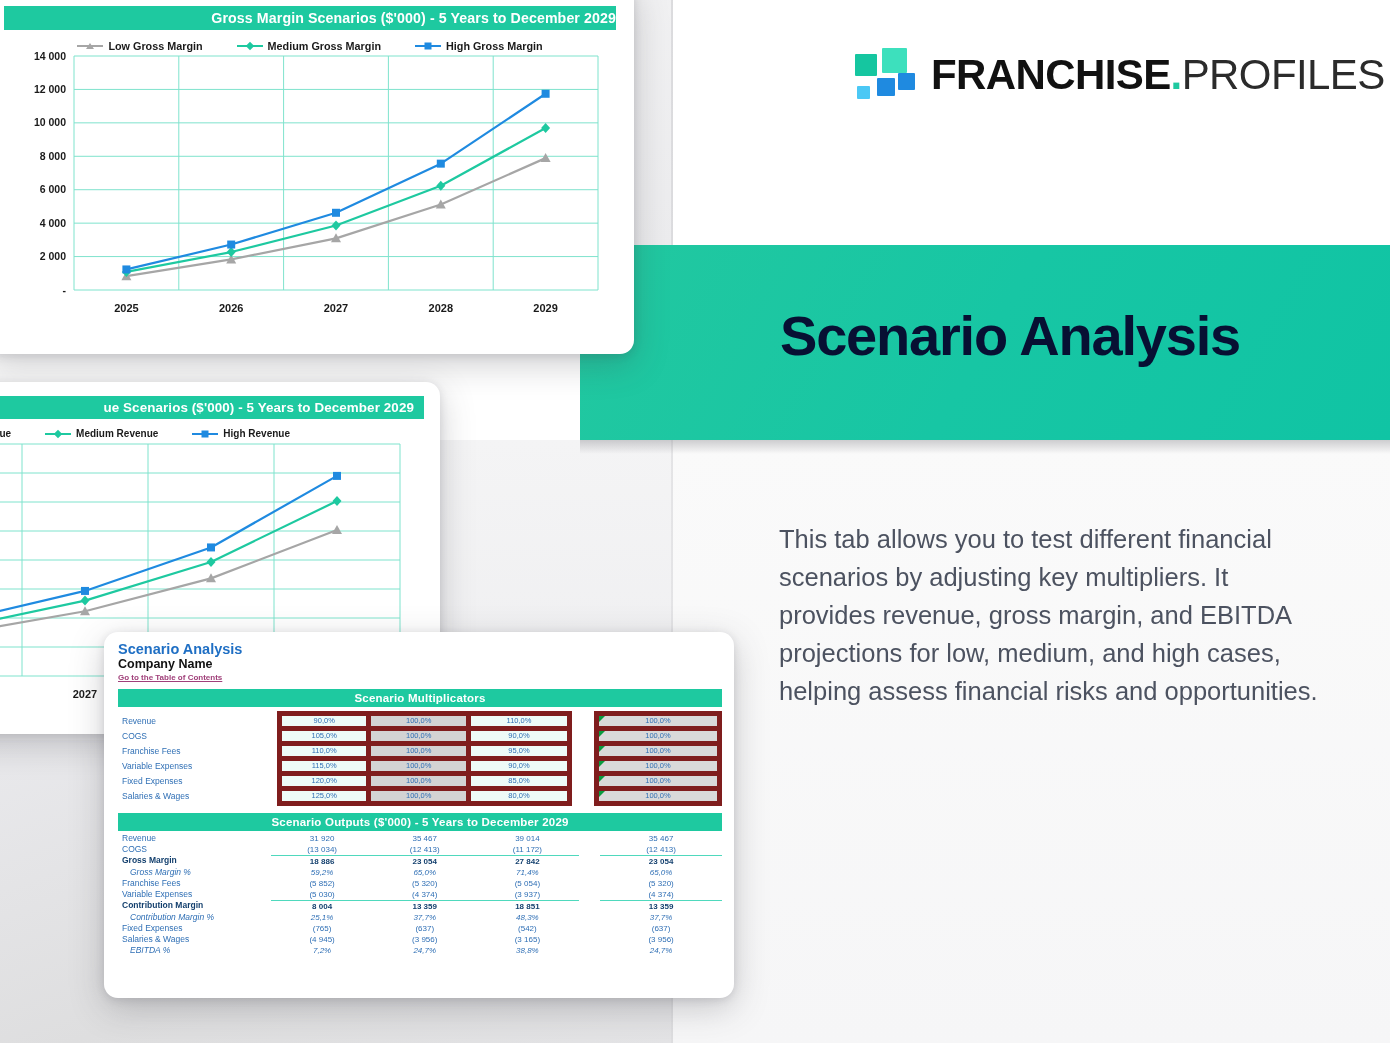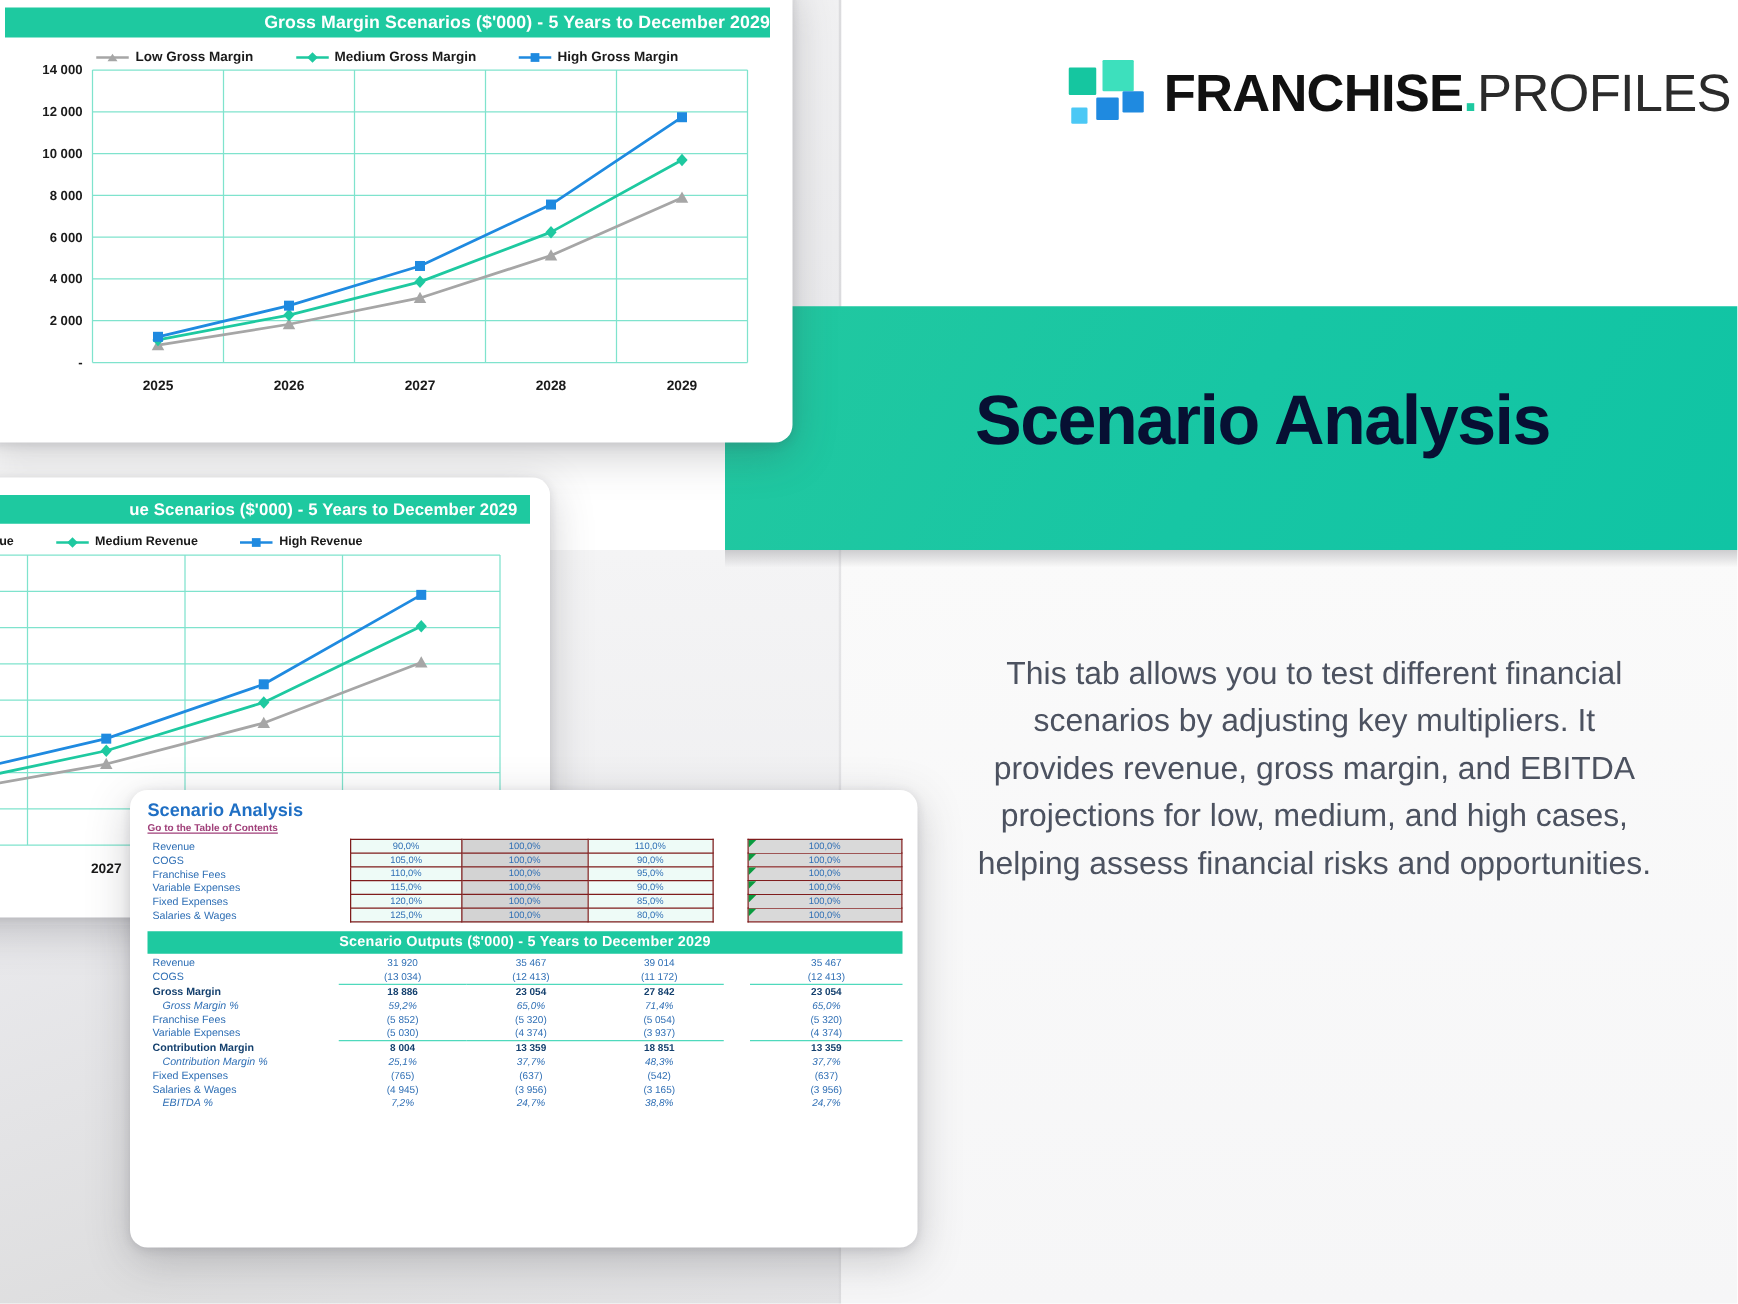--- a/index.html
+++ b/index.html
@@ -80,21 +80,21 @@
   .col-num   { text-align:center; }
   .spacer-col { width:16px; }
 
   
   #tbl-mult { margin-top:4px; font-size:8px; }
   #tbl-mult .hdr td { font-size:9.5px; font-weight:bold; color:#1565c0; text-align:center;
                       padding-bottom:1px; }
   #tbl-mult .hdr td.col-label { color:#2f6fb5; font-weight:normal; font-size:8.5px; text-align:left; }
   #tbl-mult .hdr td.lmh { background:#ecfbf6; border-bottom:2px solid #1ec9a0; }
   #tbl-mult .hdr td.act { background:#d9d9d9; border-bottom:2px solid #1ec9a0; color:#14406e; }
-  #tbl-mult tbody td.cell { border:1px solid #7f1d1d; height:10px; line-height:10px;
+  #tbl-mult tbody td.cell { border:5px solid #7f1d1d; height:10px; line-height:10px;
                             color:#2f6fb5; font-size:7.5px; }
   #tbl-mult tbody td.low, #tbl-mult tbody td.high { background:#eefbf7; }
   #tbl-mult tbody td.med { background:#d3d3d3; }
   #tbl-mult tbody td.act { background:#d9d9d9; position:relative; }
   #tbl-mult tbody td.act::before {
     content:""; position:absolute; left:0; top:0;
     border-top:6px solid #0a9b3f; border-right:6px solid transparent;
   }
   #tbl-mult tbody td.rowlab { color:#2f6fb5; text-align:left; padding-left:4px !important;
                               font-size:8.5px; height:10px; line-height:10px; }
@@ -118,21 +118,21 @@
   #logo-mark span { position:absolute; display:block; border-radius:1px; }
   #logo-type { font-size:42px; font-weight:bold; letter-spacing:-.6px; white-space:nowrap; line-height:1; }
   #logo-type .t1 { color:#111111; }
   #logo-type .dot { color:#1ec9a0; }
   #logo-type .t2 { color:#2b2b2b; font-weight:normal; }
 
   #page-title { position:absolute; left:780px; top:308px; font-size:56px; font-weight:bold;
                 color:#071033; letter-spacing:-1.2px; line-height:1; }
 
   #page-body { position:absolute; left:779px; top:520px; width:545px;
-               font-size:25.5px; line-height:38px; color:#4c5260;text-align:center; }
+               font-size:25.5px; line-height:38px; color:#4c5260; }
 </style>
 </head>
 <body>
 
 <div class="bg-plate" id="bg-white-right"></div>
 <div class="bg-plate" id="bg-gray-top"></div>
 <div class="bg-plate" id="bg-gray-mid"></div>
 <div class="bg-plate" id="bg-gray-bottom"></div>
 <div class="bg-plate" id="bg-gray-col-right"></div>
 <div class="bg-plate" id="bg-divider-v"></div>
@@ -279,22 +279,24 @@
         <text x="431" y="264" text-anchor="middle" font-size="11" font-weight="bold" fill="#1a1a1a" font-family="&quot;Liberation Sans&quot;, sans-serif">2028</text>
         <text x="557" y="264" text-anchor="middle" font-size="11" font-weight="bold" fill="#1a1a1a" font-family="&quot;Liberation Sans&quot;, sans-serif">2029</text>
       </svg>
   </div>
 </div>
 
 <div class="card" id="card-sheet">
   <div class="sheet">
 
     <div class="sheet-h1">Scenario Analysis</div>
+    <div class="sheet-h2">Company Name</div>
     <a class="sheet-link" href="#">Go to the Table of Contents</a>
 
+    <div class="band">Scenario Multiplicators</div>
 
     <table class="grid" id="tbl-mult">
       <colgroup>
         <col style="width:142px">
           <col style="width:78px">
           <col style="width:88px">
           <col style="width:88px">
         <col style="width:24px">
           <col style="width:108px">
       </colgroup>

